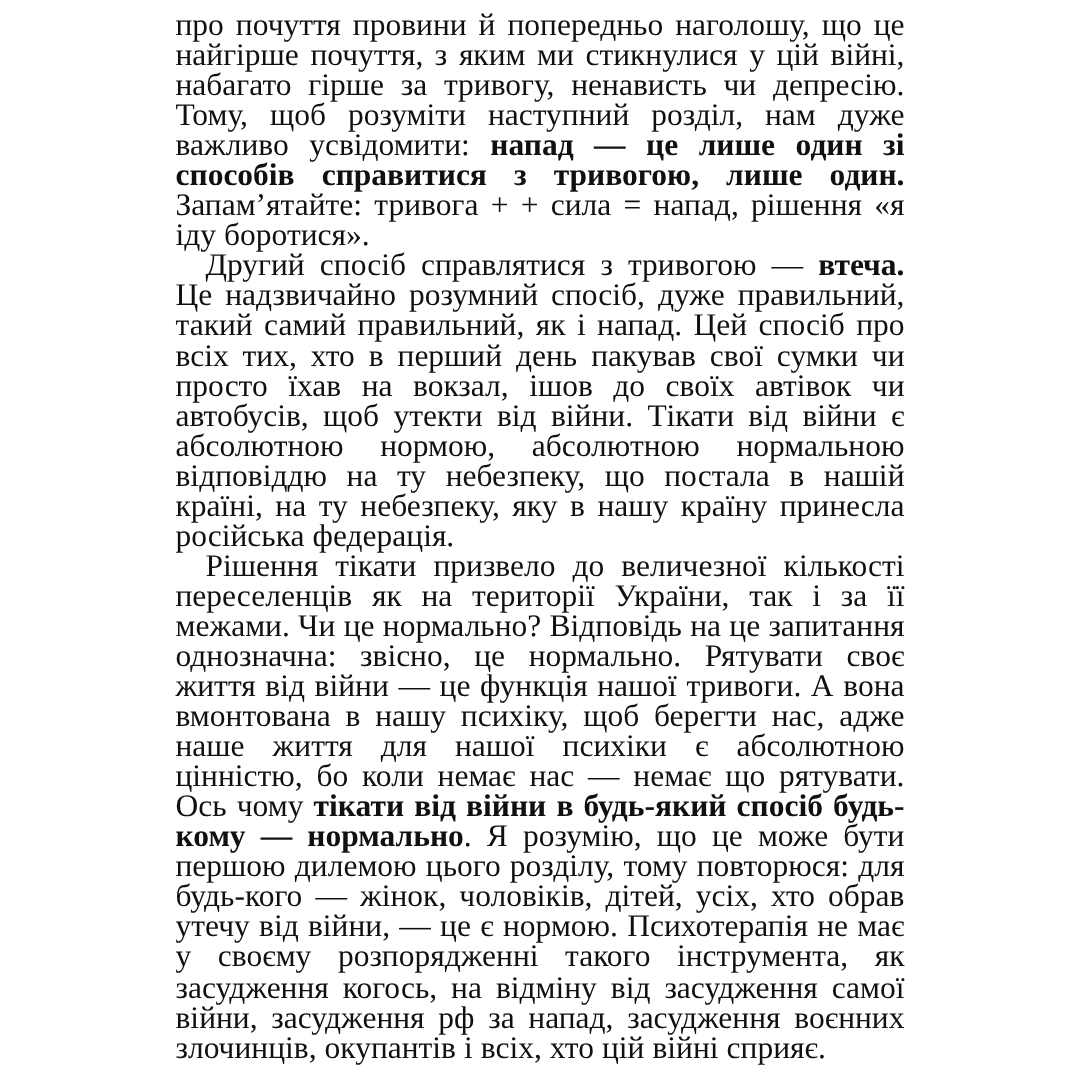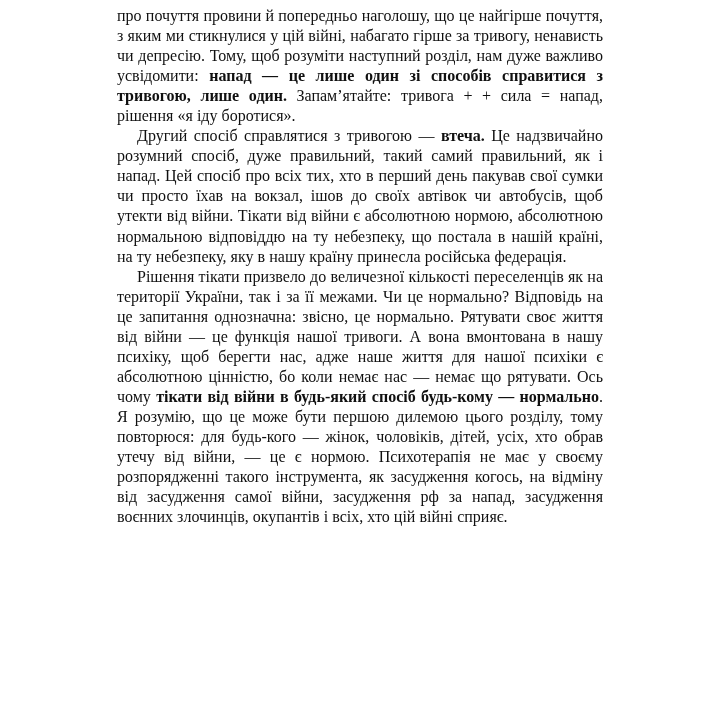--- a/index.html
+++ b/index.html
@@ -22,21 +22,21 @@
     width: 720px;
     height: 720px;
     background: #ffffff;
   }
 
   #text-column {
     position: absolute;
     left: 117px;
     top: 6px;
     width: 486px;
-    font-size: 16px;
+    font-size: 21px;
     line-height: 20.05px;
     text-align: justify;
     text-justify: inter-word;
     color: #101010;
     hyphens: none;
   }
 
   p.para {
     margin: 0;
     padding: 0;

